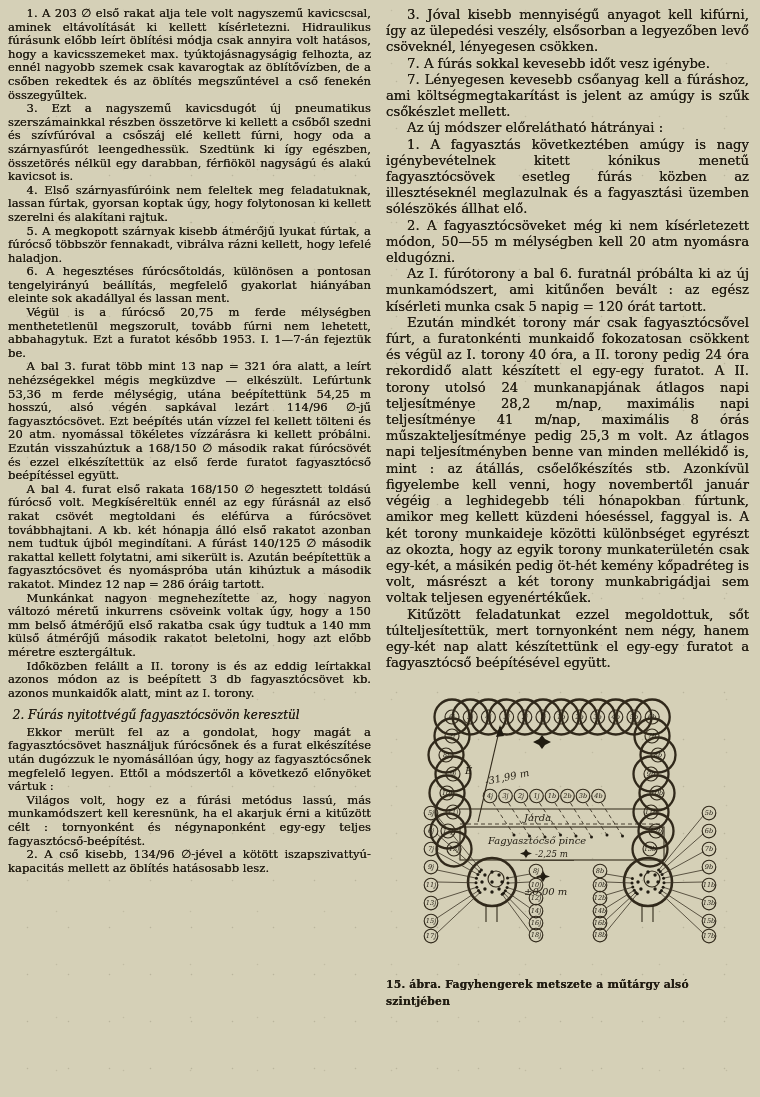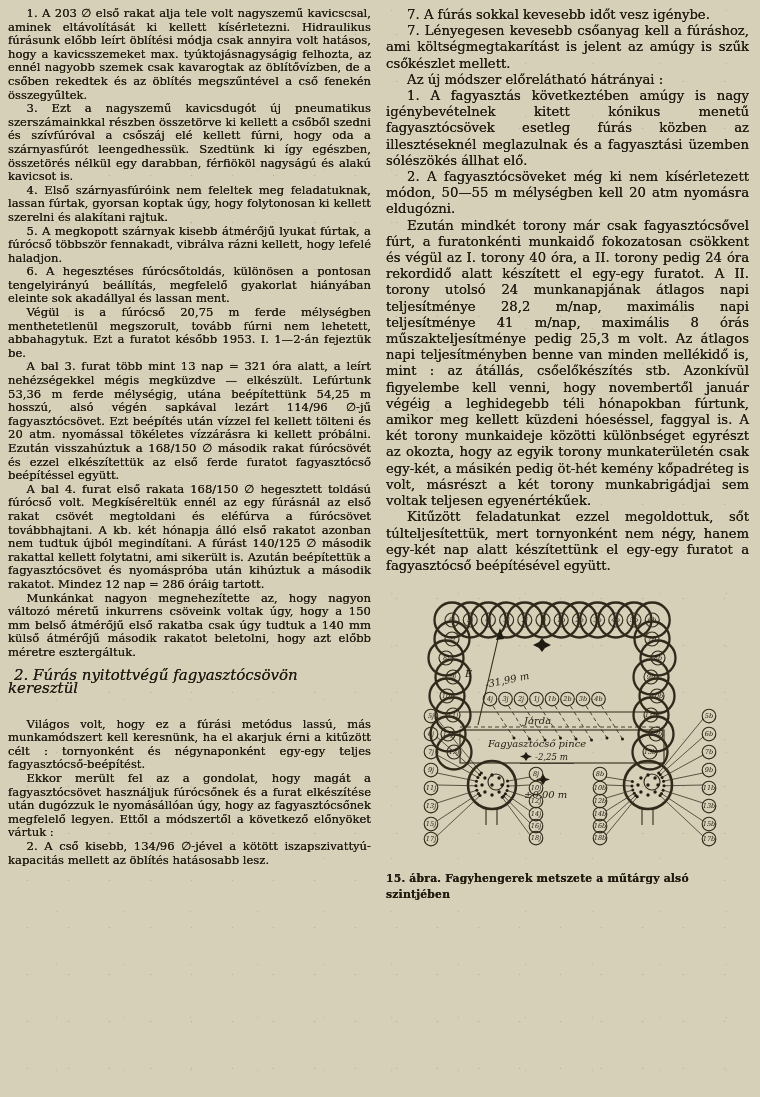--- a/index.html
+++ b/index.html
@@ -13,28 +13,28 @@
     background-position:7px 11px, 23px 37px;
     font-family:"DejaVu Serif","Liberation Serif",serif;
     color:#211c12;
   }
   .page{display:flex;gap:15px;padding:7px 6px 0 8px;box-sizing:border-box;height:1097px;}
   .col{width:363px;}
   .col p{margin:0;text-align:justify;text-indent:1.6em;text-shadow:0 0 .4px currentColor;}
   .col-left{font-size:11.6px;line-height:13.6px;}
   .col-right{font-size:13.2px;line-height:16.2px;}
   .heading{
-    font-style:italic;font-weight:normal;font-size:15px;
-    margin:9px 0 22px 0;text-indent:.4em;text-shadow:0 0 .4px currentColor;
+    font-style:italic;font-weight:normal;font-size:12px;
+    margin:9px 0 3px 0;text-indent:.4em;text-shadow:0 0 .4px currentColor;
   }
   .figure{margin:14px 0 0 0;padding:0;}
   .figure svg{display:block;margin-left:26px;}
   .caption{
     font-weight:bold;font-size:10.8px;letter-spacing:.2px;
-    margin-top:23px;text-shadow:0 0 .3px currentColor;
+    margin-top:32px;text-shadow:0 0 .3px currentColor;
   }
   
   .big{fill:none;stroke:#31291b;stroke-width:2.3;}
   .fanbig{fill:none;stroke:#31291b;stroke-width:2.6;}
   .sm{fill:none;stroke:#31291b;stroke-width:1.15;}
   .lbl{font:italic 6.6px "DejaVu Serif",serif;fill:#211c12;text-anchor:middle;}
   .flabel{font:italic 10px "DejaVu Serif",serif;fill:#211c12;}
   .flabel-sm{font:italic 8.6px "DejaVu Serif",serif;fill:#211c12;}
   .ln{stroke:#31291b;stroke-width:1.1;fill:none;}
   .ln-thin{stroke:#3a3224;stroke-width:.8;fill:none;}
@@ -44,36 +44,39 @@
 </head>
 <body>
 
 <div class="page">
   <div class="col col-left">
       <p>1. A 203 ∅ első rakat alja tele volt nagyszemű kavicscsal, aminek eltávolítását ki kellett kísérletezni. Hidraulikus fúrásunk előbb leírt öblítési módja csak annyira volt hatásos, hogy a kavicsszemeket max. tyúktojásnagyságig felhozta, az ennél nagyobb szemek csak kavarogtak az öblítővízben, de a csőben rekedtek és az öblítés megszűntével a cső fenekén összegyűltek.</p>
       <p>3. Ezt a nagyszemű kavicsdugót új pneumatikus szerszámainkkal részben összetörve ki kellett a csőből szedni és szívfúróval a csőszáj elé kellett fúrni, hogy oda a szárnyasfúrót leengedhessük. Szedtünk ki így egészben, összetörés nélkül egy darabban, férfiököl nagyságú és alakú kavicsot is.</p>
       <p>4. Első szárnyasfúróink nem feleltek meg feladatuknak, lassan fúrtak, gyorsan koptak úgy, hogy folytonosan ki kellett szerelni és alakítani rajtuk.</p>
       <p>5. A megkopott szárnyak kisebb átmérőjű lyukat fúrtak, a fúrócső többször fennakadt, vibrálva rázni kellett, hogy lefelé haladjon.</p>
       <p>6. A hegesztéses fúrócsőtoldás, különösen a pontosan tengelyirányú beállítás, megfelelő gyakorlat hiányában eleinte sok akadállyal és lassan ment.</p>
-      <p>Végül is a fúrócső 20,75 m ferde mélységben menthetetlenül megszorult, tovább fúrni nem lehetett, abbahagytuk. Ezt a furatot később 1953. I. 1—2-án fejeztük be.</p>
+      <p>Végül is a fúrócső 20,75 m ferde mélységben menthetetlenül megszorult, tovább fúrni nem lehetett, abbahagytuk. Ezt a furatot később 1953. I. 1—7-án fejeztük be.</p>
       <p>A bal 3. furat több mint 13 nap = 321 óra alatt, a leírt nehézségekkel mégis megküzdve — elkészült. Lefúrtunk 53,36 m ferde mélységig, utána beépítettünk 54,25 m hosszú, alsó végén sapkával lezárt 114/96 ∅-jű fagyasztócsövet. Ezt beépítés után vízzel fel kellett tölteni és 20 atm. nyomással tökéletes vízzárásra ki kellett próbálni. Ezután visszahúztuk a 168/150 ∅ második rakat fúrócsövét és ezzel elkészítettük az első ferde furatot fagyasztócső beépítéssel együtt.</p>
       <p>A bal 4. furat első rakata 168/150 ∅ hegesztett toldású fúrócső volt. Megkíséreltük ennél az egy fúrásnál az első rakat csövét megtoldani és eléfúrva a fúrócsövet továbbhajtani. A kb. két hónapja álló első rakatot azonban nem tudtuk újból megindítani. A fúrást 140/125 ∅ második rakattal kellett folytatni, ami sikerült is. Azután beépítettük a fagyasztócsövet és nyomáspróba után kihúztuk a második rakatot. Mindez 12 nap = 286 óráig tartott.</p>
       <p>Munkánkat nagyon megnehezítette az, hogy nagyon változó méretű inkurrens csöveink voltak úgy, hogy a 150 mm belső átmérőjű első rakatba csak úgy tudtuk a 140 mm külső átmérőjű második rakatot beletolni, hogy azt előbb méretre esztergáltuk.</p>
+      <p>Időközben felállt a II. torony is és az eddig leírtakkal azonos módon az is beépített 3 db fagyasztócsövet kb. azonos munkaidők alatt, mint az I. torony.</p>
       <h3 class="heading">2. Fúrás nyitottvégű fagyasztócsövön keresztül</h3>
+      <p>Ekkor merült fel az a gondolat, hogy magát a fagyasztócsövet használjuk fúrócsőnek és a furat elkészítése után dugózzuk le nyomásállóan úgy, hogy az fagyasztócsőnek megfelelő legyen. Ettől a módszertől a következő előnyöket vártuk :</p>
       <p>Világos volt, hogy ez a fúrási metódus lassú, más munkamódszert kell keresnünk, ha el akarjuk érni a kitűzött célt : tornyonként és négynaponként egy-egy teljes fagyasztócső-beépítést.</p>
-      <p>Ekkor merült fel az a gondolat, hogy magát a fagyasztócsövet használjuk fúrócsőnek és a furat elkészítése után dugózzuk le nyomásállóan úgy, hogy az fagyasztócsőnek megfelelő legyen. Ettől a módszertől a következő előnyöket vártuk :</p>
       <p>2. A cső kisebb, 134/96 ∅-jével a kötött iszapszivattyú-kapacitás mellett az öblítés hatásosabb lesz.</p>
     </div>
   <div class="col col-right">
     <div>
+        <p>3. Jóval kisebb mennyiségű anyagot kell kifúrni, így az ülepedési veszély, elsősorban a legyezőben levő csöveknél, lényegesen csökken.</p>
         <p>7. A fúrás sokkal kevesebb időt vesz igénybe.</p>
         <p>7. Lényegesen kevesebb csőanyag kell a fúráshoz, ami költségmegtakarítást is jelent az amúgy is szűk csőkészlet mellett.</p>
         <p>Az új módszer előrelátható hátrányai :</p>
         <p>1. A fagyasztás következtében amúgy is nagy igénybevételnek kitett kónikus menetű fagyasztócsövek esetleg fúrás közben az illesztéseknél meglazulnak és a fagyasztási üzemben sólészökés állhat elő.</p>
         <p>2. A fagyasztócsöveket még ki nem kísérletezett módon, 50—55 m mélységben kell 20 atm nyomásra eldugózni.</p>
+        <p>Az I. fúrótorony a bal 6. furatnál próbálta ki az új munkamódszert, ami kitűnően bevált : az egész kísérleti munka csak 5 napig = 120 órát tartott.</p>
         <p>Ezután mindkét torony már csak fagyasztócsővel fúrt, a furatonkénti munkaidő fokozatosan csökkent és végül az I. torony 40 óra, a II. torony pedig 24 óra rekordidő alatt készített el egy-egy furatot. A II. torony utolsó 24 munkanapjának átlagos napi teljesítménye 28,2 m/nap, maximális napi teljesítménye 41 m/nap, maximális 8 órás műszakteljesítménye pedig 25,3 m volt. Az átlagos napi teljesítményben benne van minden mellékidő is, mint : az átállás, csőelőkészítés stb. Azonkívül figyelembe kell venni, hogy novembertől január végéig a leghidegebb téli hónapokban fúrtunk, amikor meg kellett küzdeni hóeséssel, faggyal is. A két torony munkaideje közötti különbséget egyrészt az okozta, hogy az egyik torony munkaterületén csak egy-két, a másikén pedig öt-hét kemény kőpadréteg is volt, másrészt a két torony munkabrigádjai sem voltak teljesen egyenértékűek.</p>
         <p>Kitűzött feladatunkat ezzel megoldottuk, sőt túlteljesítettük, mert tornyonként nem négy, hanem egy-két nap alatt készítettünk el egy-egy furatot a fagyasztócső beépítésével együtt.</p>
       </div>
     <figure class="figure">
       <svg width="336" height="260" viewBox="0 0 336 260">
           <circle cx="40" cy="32" r="17.5" class="big"></circle>
           <circle cx="40" cy="32" r="7" class="sm"></circle>
           <text x="40" y="34.3" class="lbl">6j</text>
           <circle cx="58.2" cy="32" r="17.5" class="big"></circle>
           <circle cx="58.2" cy="32" r="7" class="sm"></circle>

